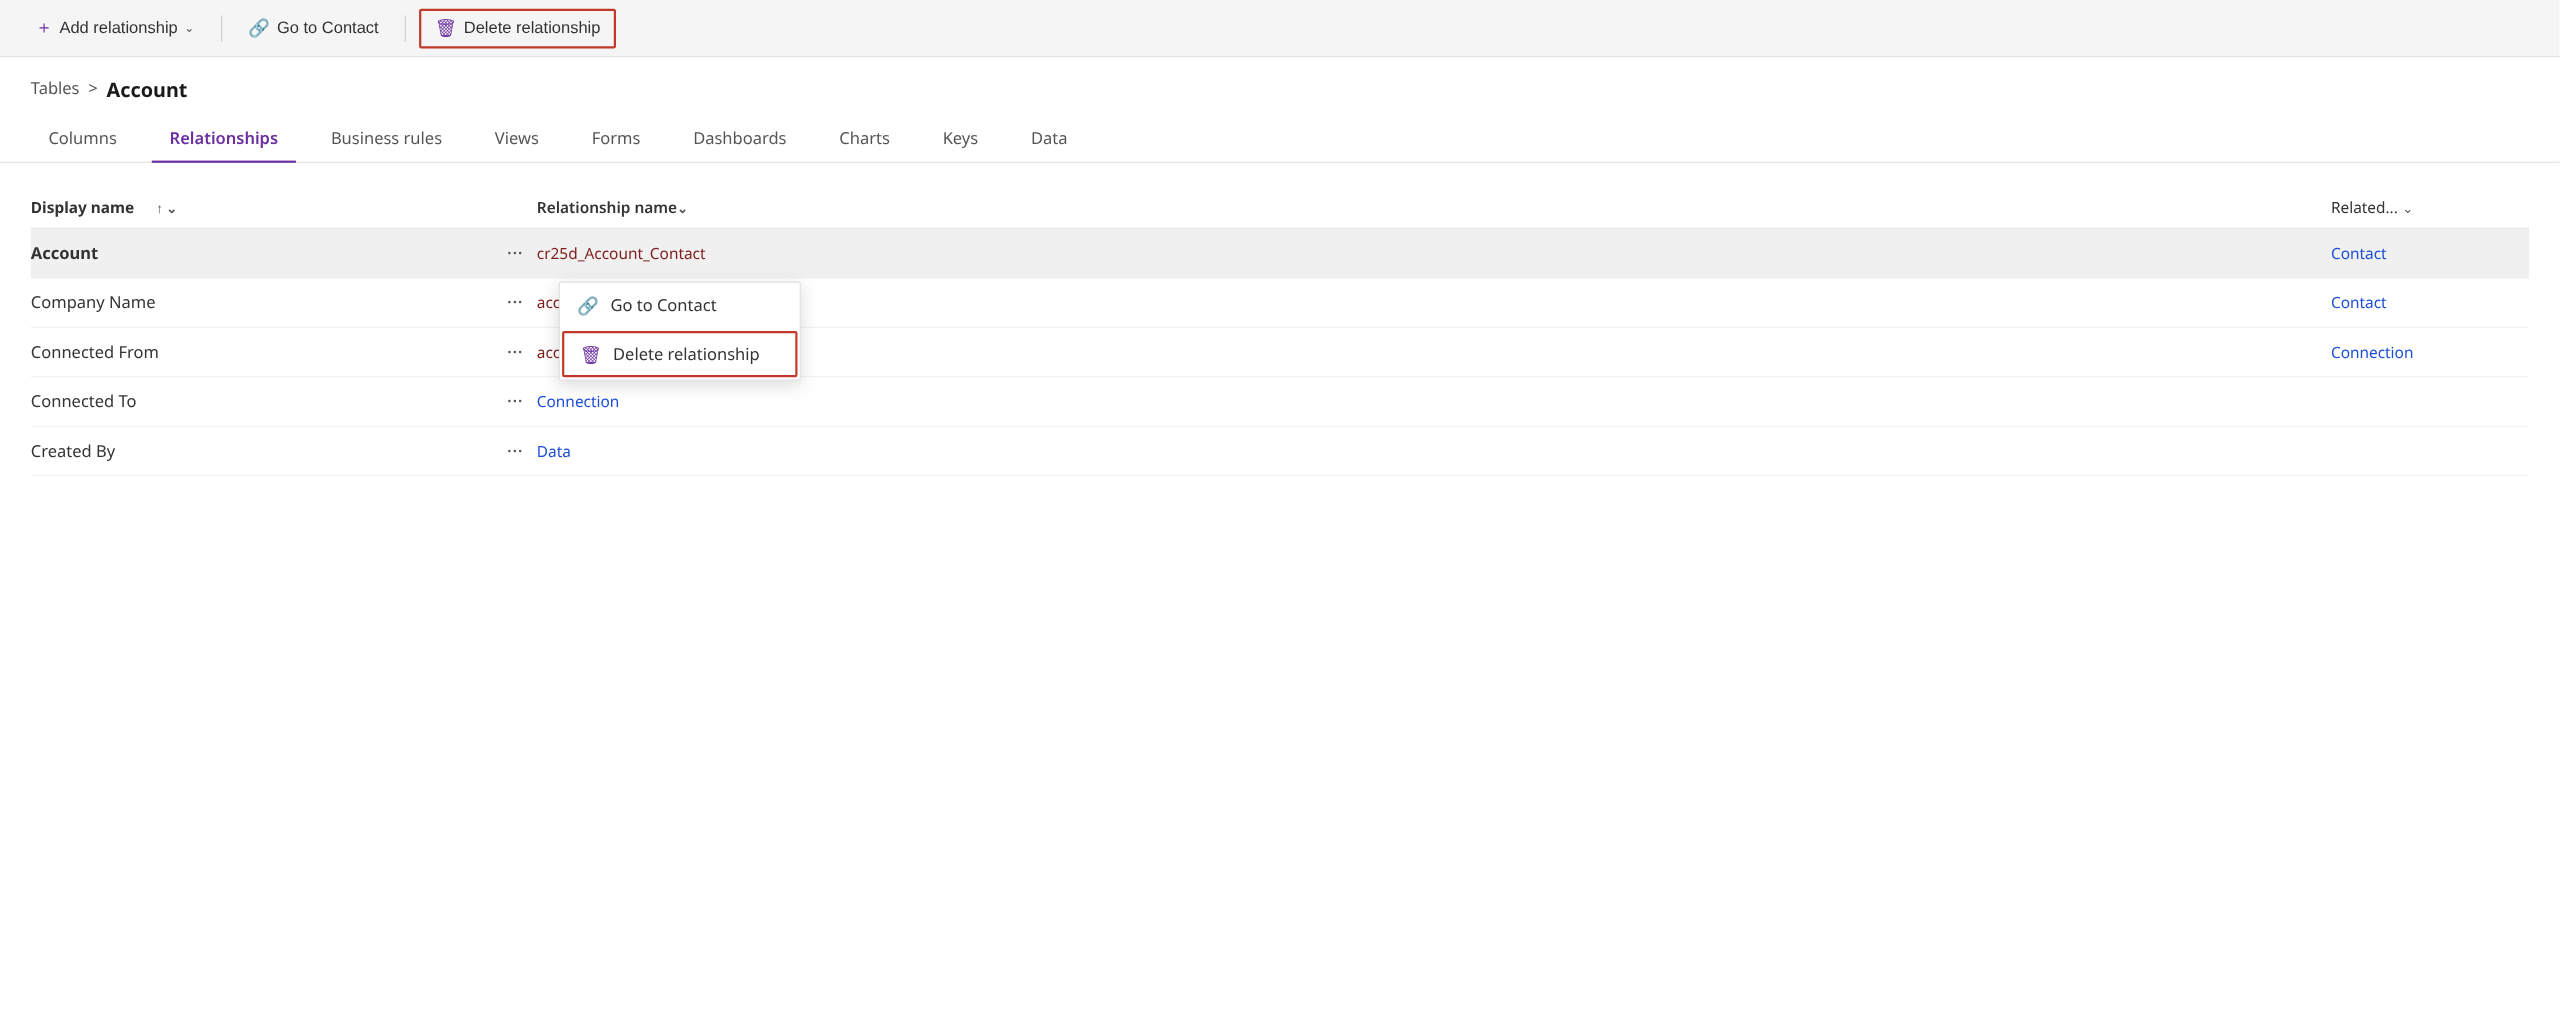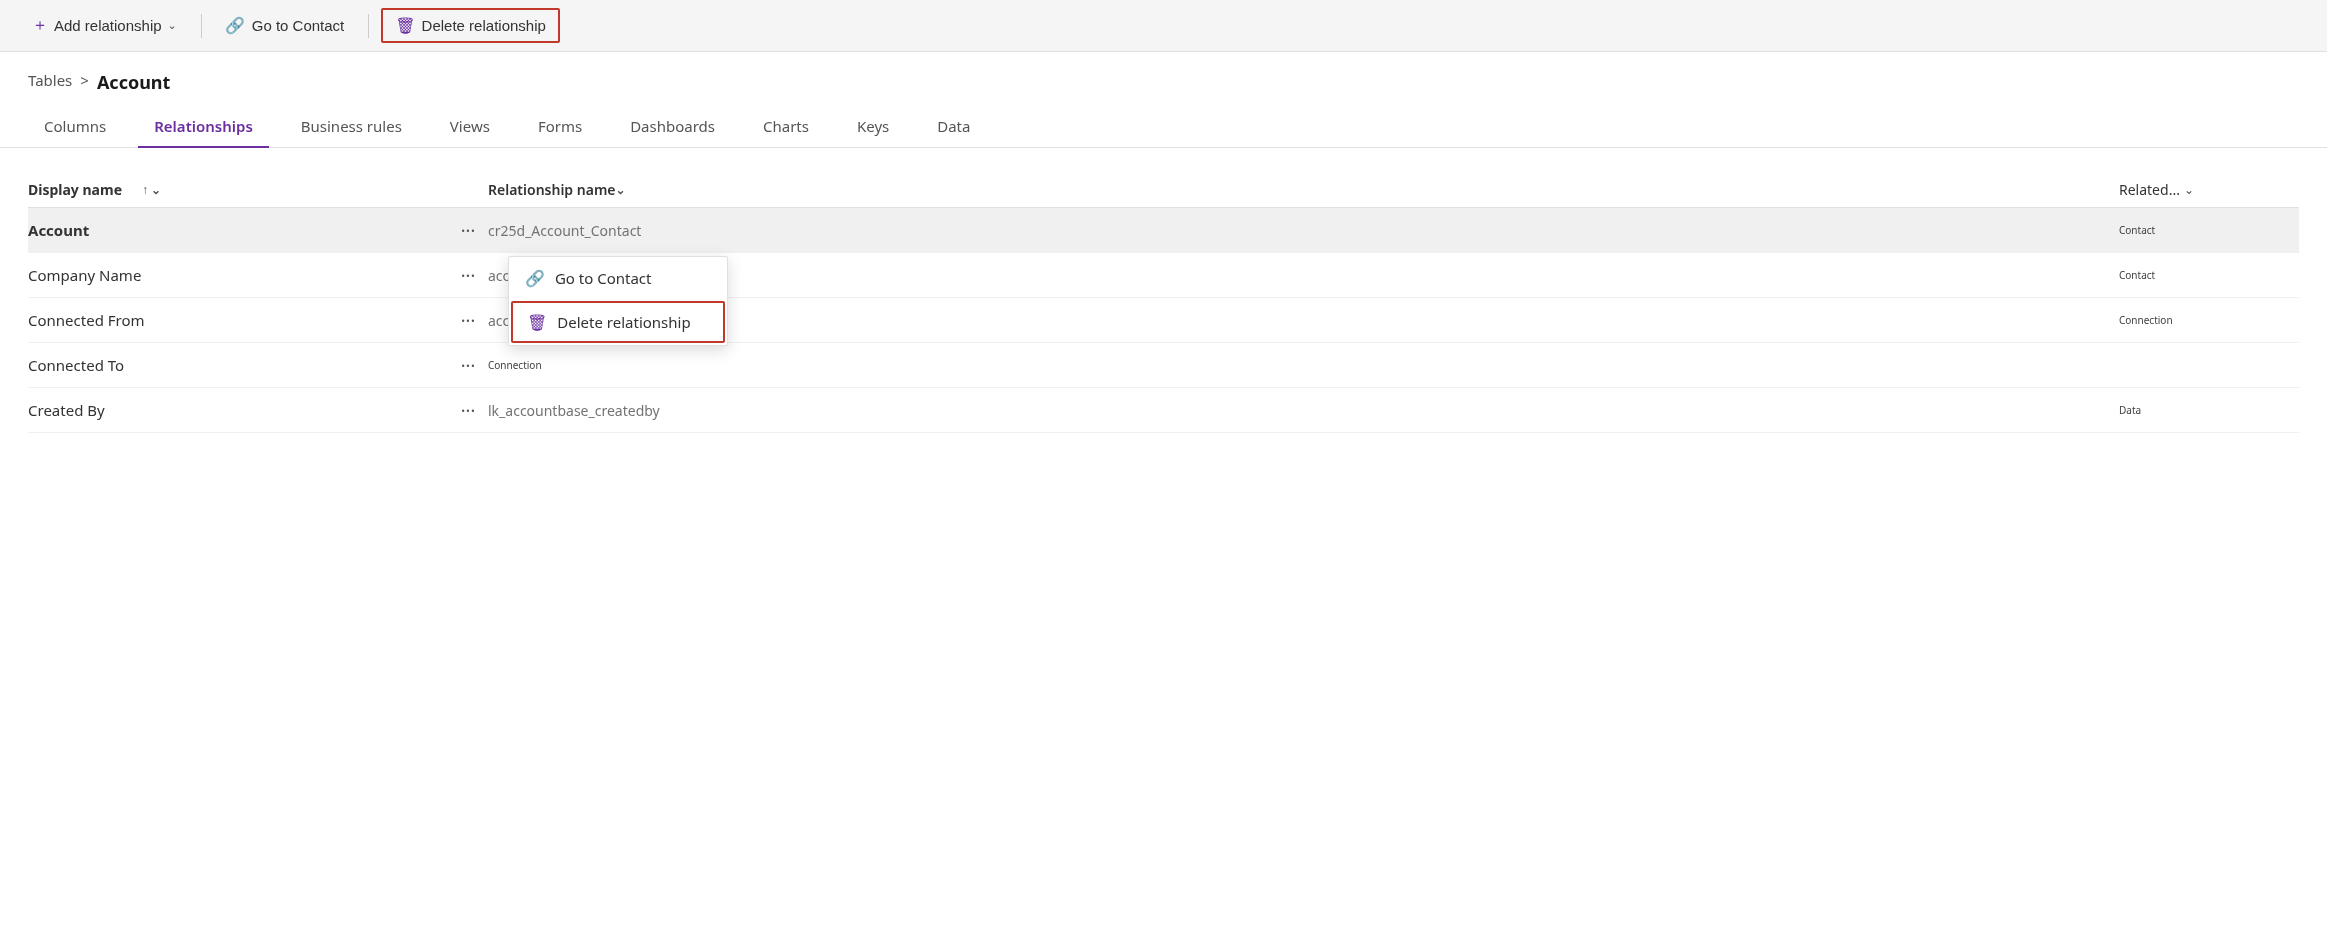--- a/index.html
+++ b/index.html
@@ -152,22 +152,22 @@
     .cell-display-name.bold { font-weight: 700; }
     .cell-dots {
       flex: 0 0 40px;
       color: #555;
       font-size: 18px;
       cursor: pointer;
       display: flex;
       align-items: center;
       justify-content: center;
     }
-    .cell-rel-name { flex: 1; color: #737373; font-size: 14px; }
-    .cell-related { flex: 0 0 180px; font-size: 10px; color: #404040; }
+    .cell-rel-name { flex: 1; color: #7f1d1d; font-size: 14px; }
+    .cell-related { flex: 0 0 180px; font-size: 14px; color: #1d4ed8; }
 
     
     .context-menu {
       position: absolute;
       left: 480px;
       top: 48px;
       background: #fff;
       border: 1px solid #e0e0e0;
       box-shadow: 0 4px 16px rgba(0,0,0,0.15);
       border-radius: 2px;
@@ -282,17 +282,16 @@
 
   <div class="table-row">
     <div class="cell-display-name">Connected To</div>
     <div class="cell-dots">···</div>
     <div class="cell-related">Connection</div>
   </div>
 
   <div class="table-row">
     <div class="cell-display-name">Created By</div>
     <div class="cell-dots">···</div>
-    <div class="cell-rel-name">lk_accountbase_createdby</div>
     <div class="cell-related">Data</div>
   </div>
 
 </div>
 
 </body></html>

